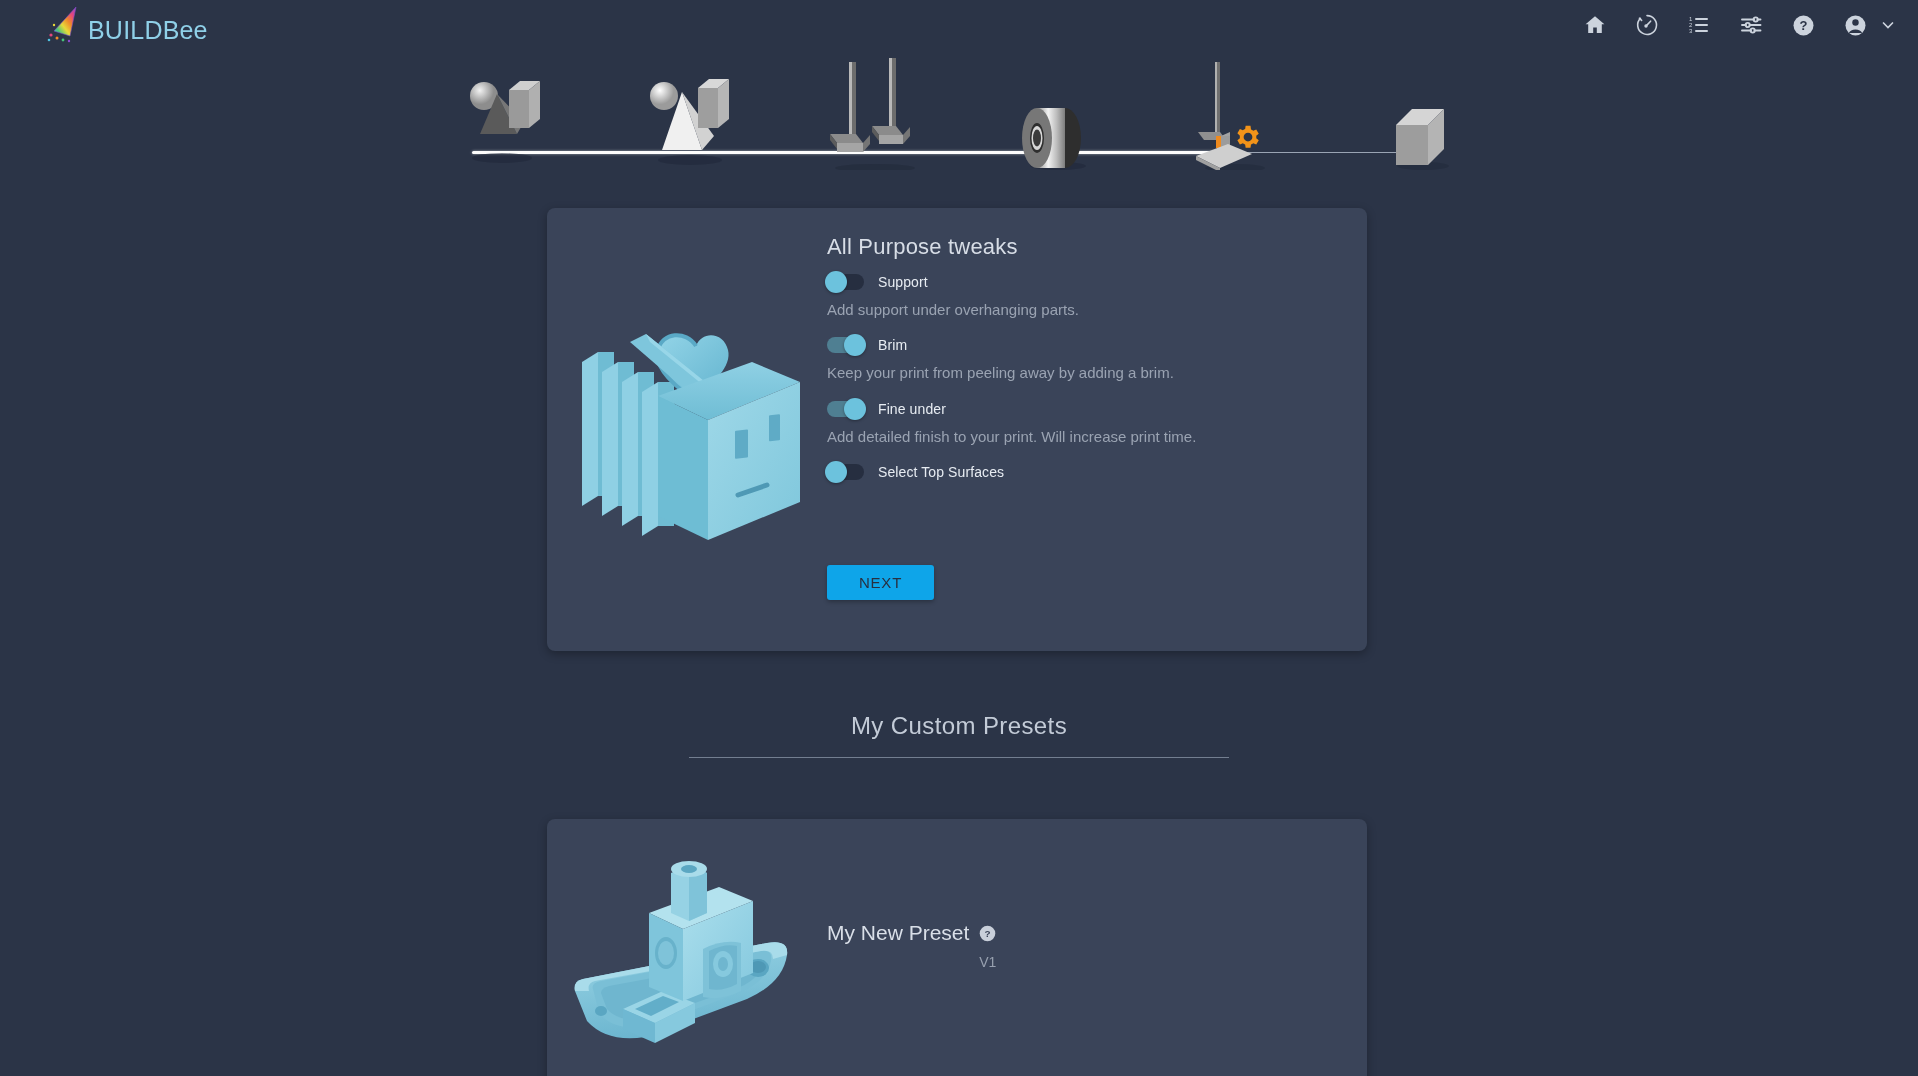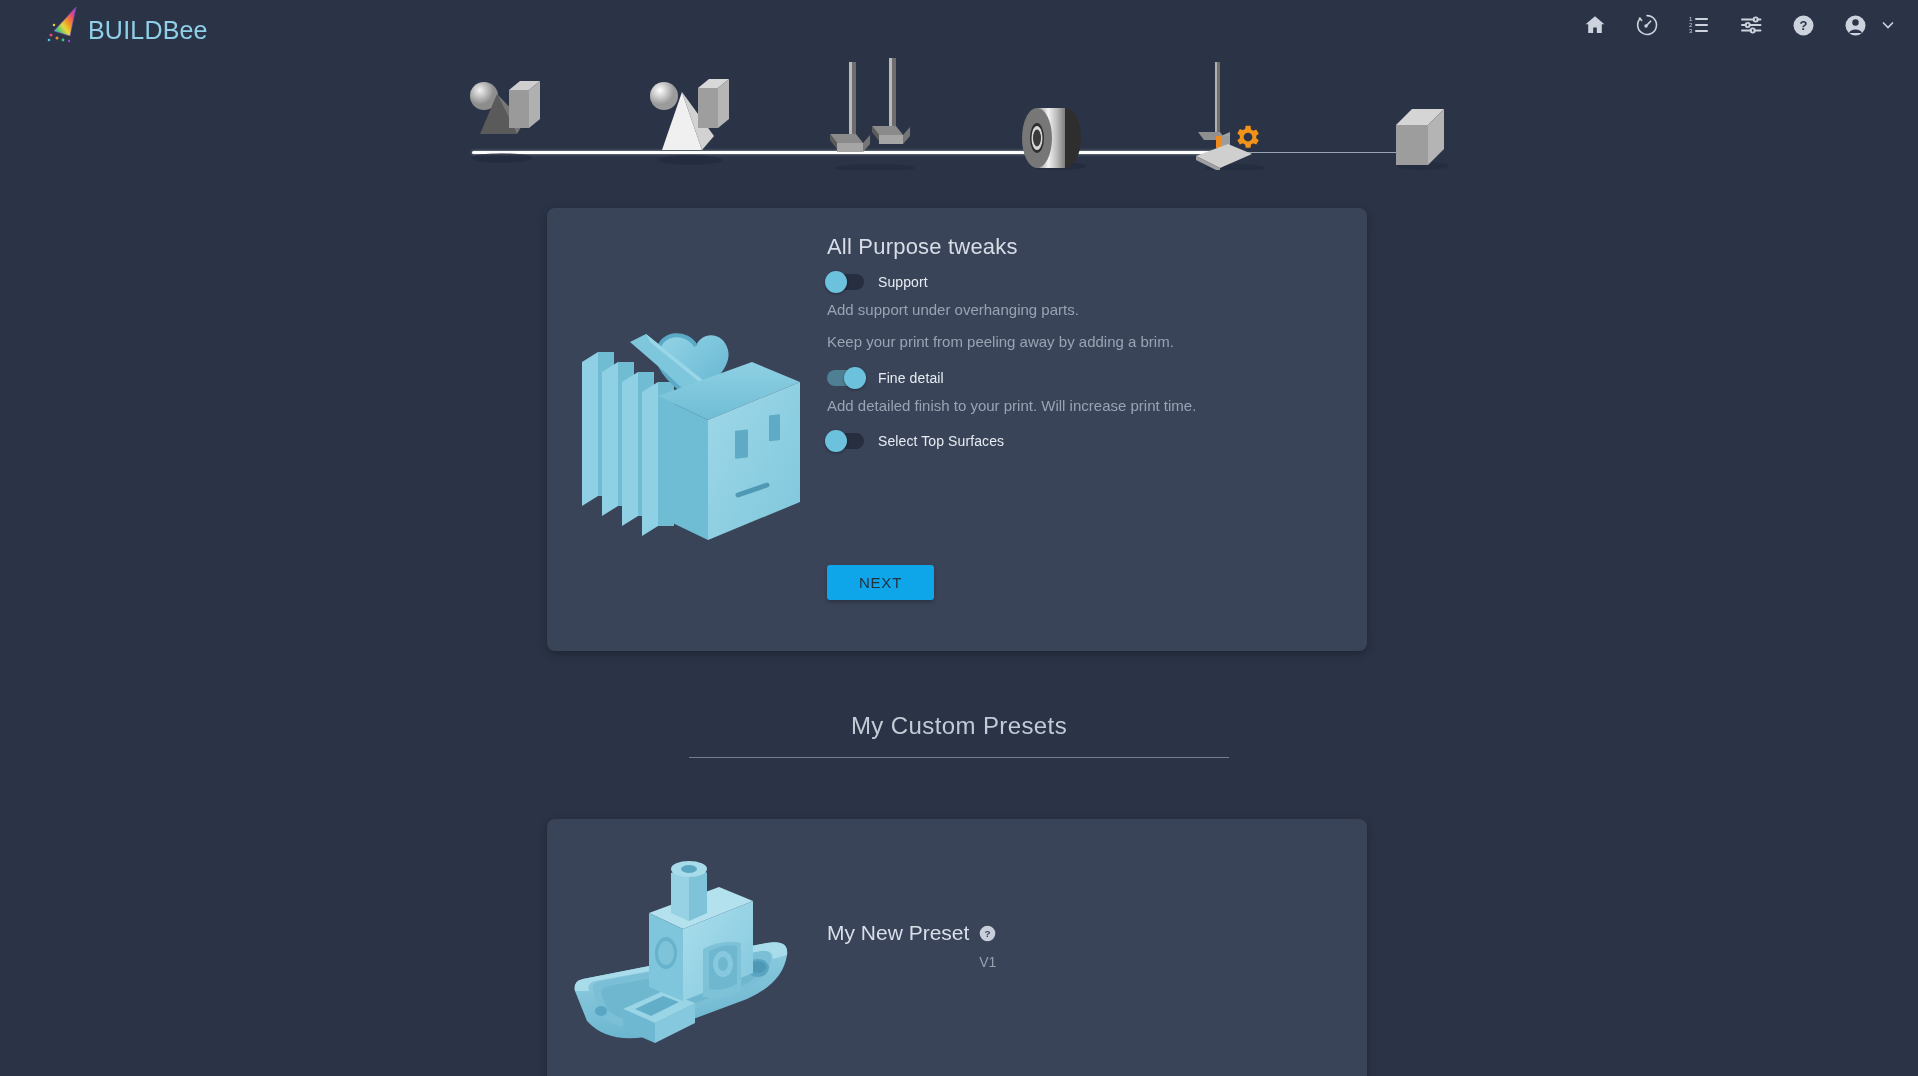--- a/index.html
+++ b/index.html
@@ -373,29 +373,35 @@
       <div class="tweak-row">
         <div class="switch off">
           <div class="knob"></div>
         </div>
         <div class="tweak-name">Support</div>
       </div>
       <div class="tweak-desc">Add support under overhanging parts.</div>
     </div>
 
     <div class="tweak">
+      <div class="tweak-row">
+        <div class="switch on">
+          <div class="knob"></div>
+        </div>
+        <div class="tweak-name">Brim</div>
+      </div>
       <div class="tweak-desc">Keep your print from peeling away by adding a brim.</div>
     </div>
 
     <div class="tweak">
       <div class="tweak-row">
         <div class="switch on">
           <div class="knob"></div>
         </div>
-        <div class="tweak-name">Fine detail</div>
+        <div class="tweak-name">Fine under</div>
       </div>
       <div class="tweak-desc">Add detailed finish to your print. Will increase print time.</div>
     </div>
 
     <div class="tweak">
       <div class="tweak-row">
         <div class="switch off">
           <div class="knob"></div>
         </div>
         <div class="tweak-name">Select Top Surfaces</div>

